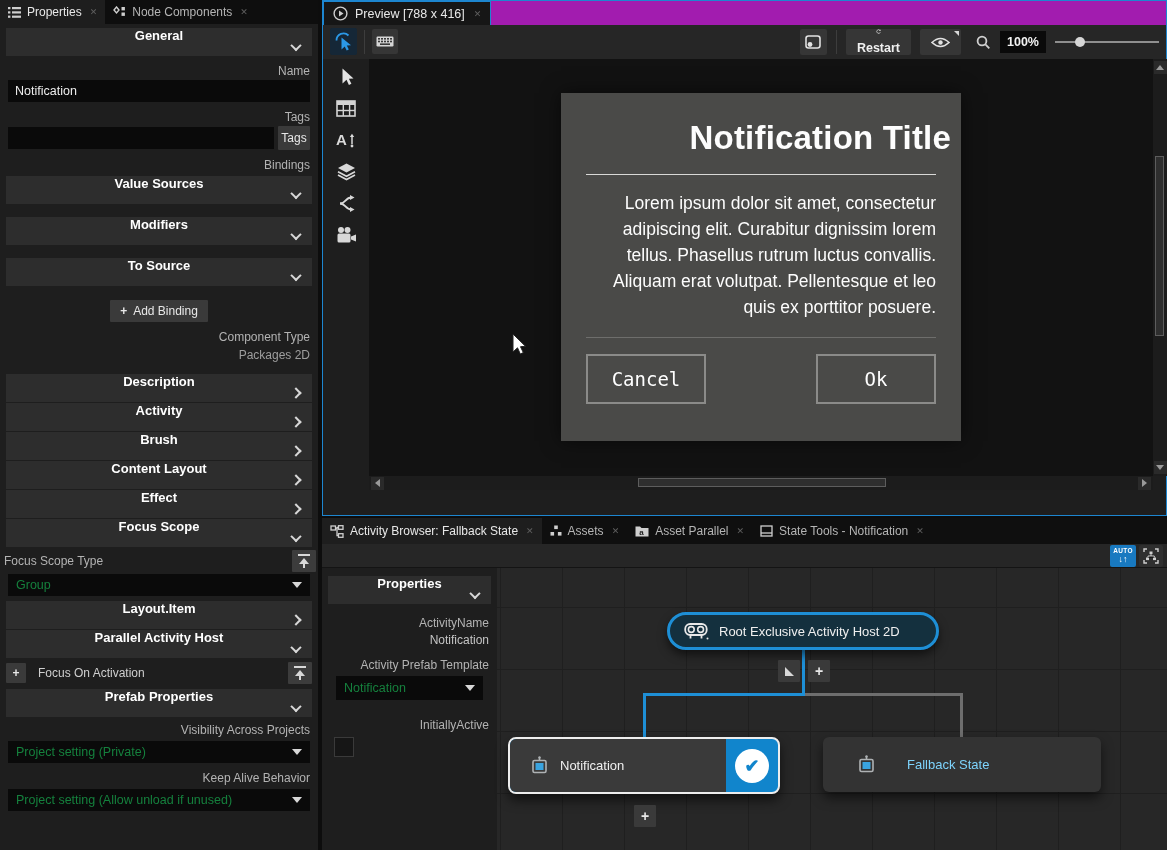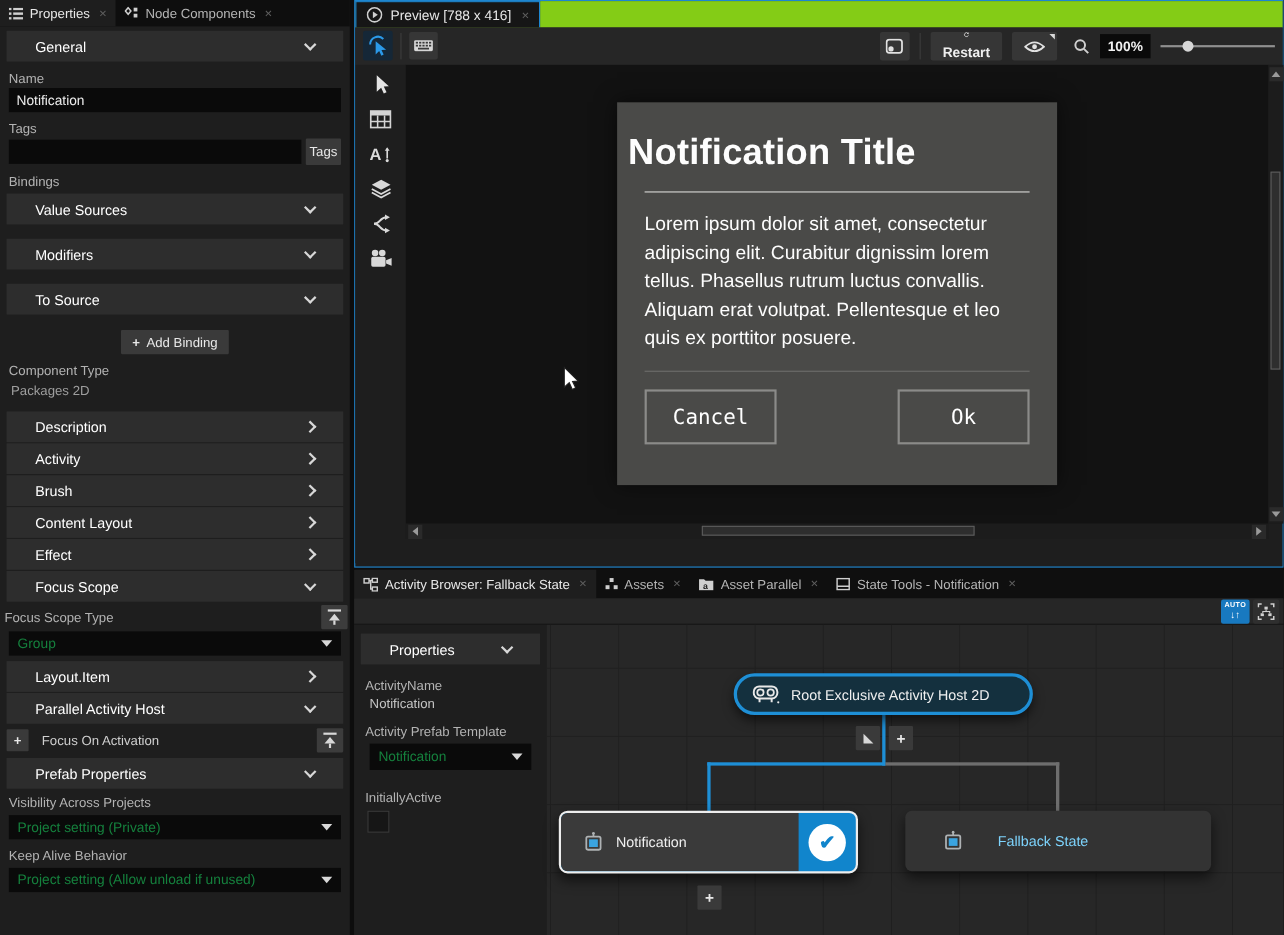--- a/index.html
+++ b/index.html
@@ -1,28 +1,28 @@
 <!DOCTYPE html>
 <html><head>
 <meta charset="utf-8">
 <style>
   * { margin:0; padding:0; box-sizing:border-box; }
   html,body { width:1167px; height:850px; overflow:hidden; background:#0d0d0d;
     font-family:"Liberation Sans", sans-serif; }
   .abs { position:absolute; }
-  #stage { position:relative; width:1167px; height:850px; }
+  #stage { position:relative; width:1167px; height:850px;text-align:right; }
 
   
   #left { left:0; top:0; width:318px; height:850px; background:#1e1e1e; }
   .tabbar { display:flex; height:24px; background:#0e0e0e; align-items:stretch; }
   .tab { display:flex; align-items:center; gap:6px; padding:0 8px; font-size:12px; color:#b5b5b5; }
   .tab.active { background:#1e1e1e; color:#e8e8e8; }
   .close-x { color:#5f5f5f; font-size:9px; margin-left:2px; }
   .sec { margin:0 6px; background:#2d2d2d; height:28px; display:flex; align-items:center;
-    padding:0 26px; color:#fff; font-weight:normal; font-size:13px; }
+    padding:0 12px; color:#fff; font-weight:bold; font-size:13px;flex-direction:column; }
   .sec + .sec { margin-top:1px; }
   .chev { margin-left:auto; width:8px; height:8px; border-right:2px solid #d8d8d8; border-bottom:2px solid #d8d8d8; }
   .chevD { transform:rotate(45deg) translate(-1px,-1px); }
   .chevR { transform:rotate(-45deg); }
   .lbl { color:#b3b3b3; font-size:12px; margin:8px 8px 0; }
   .inp { margin:2px 8px 0; background:#0a0a0a; height:22px; color:#ededed; font-size:12.5px;
     display:flex; align-items:center; padding:0 7px; }
   .dd { margin:2px 8px 0; background:#0a0a0a; height:22px; color:#15803d; font-size:12.5px;
     display:flex; align-items:center; padding:0 8px; }
   .caret { margin-left:auto; width:0; height:0; border-left:5px solid transparent;
@@ -32,21 +32,21 @@
   .upl { width:24px; height:22px; background:#3c3c3c; display:flex; flex-direction:column;
     align-items:center; justify-content:center; border-radius:1px; }
   .upl-bar { width:12px; height:2px; background:#d8d8d8; margin-bottom:2px; }
   .upl-tri { width:0; height:0; border-left:5px solid transparent; border-right:5px solid transparent;
     border-bottom:6px solid #d8d8d8; }
   .upl-stem { width:2px; height:4px; background:#d8d8d8; }
 
   
   #preview { left:322px; top:0; width:845px; height:516px; background:#1e1e1e;
     border:1px solid #1d86d0; }
-  #pv-tabs { left:0; top:0; right:0; height:24px; background:#84cc16; display:flex; }
+  #pv-tabs { left:0; top:0; right:0; height:24px; background:#a21caf; display:flex; }
   #pv-tab { display:flex; align-items:center; gap:7px; padding:0 9px; background:#161616;
     border:1px solid #1d86d0; border-bottom:none; color:#e8e8e8; font-size:12.5px; }
   #pv-toolbar { left:0; top:24px; right:0; height:34px; background:#262626; }
   .tbtn { background:#363636; border-radius:2px; display:flex; align-items:center; justify-content:center;flex-direction:column; }
   #toolstrip { left:0; top:58px; width:46px; bottom:3px; background:#1e1e1e; display:flex;
     flex-direction:column; align-items:center; padding-top:8px; gap:13px; }
   #canvas { left:46px; top:58px; width:784px; height:417px; background:#121212; overflow:hidden; }
   #dialog { left:192px; top:34px; width:400px; height:348px; background:#4a4a48;
     box-shadow:0 0 18px rgba(0,0,0,.55); color:#fdfdfd; }
   .dlg-title { padding:26px 10px 0; font-size:33px; font-weight:bold; letter-spacing:.2px; }

